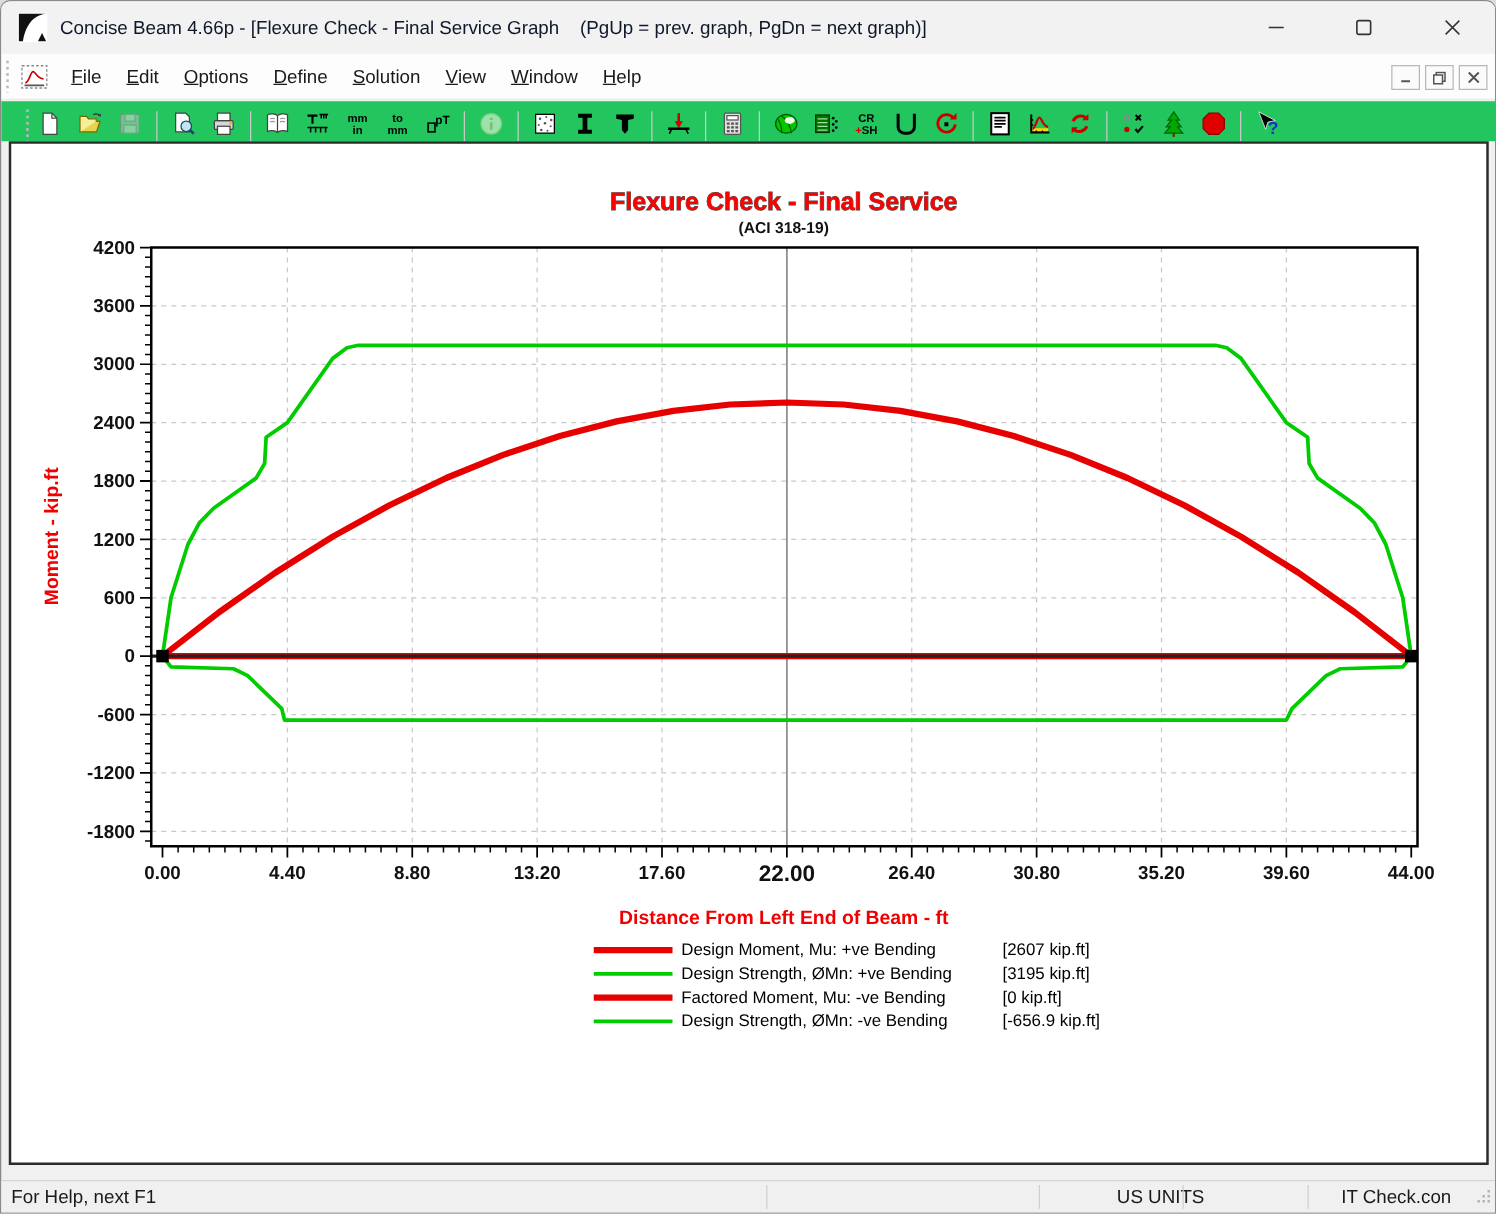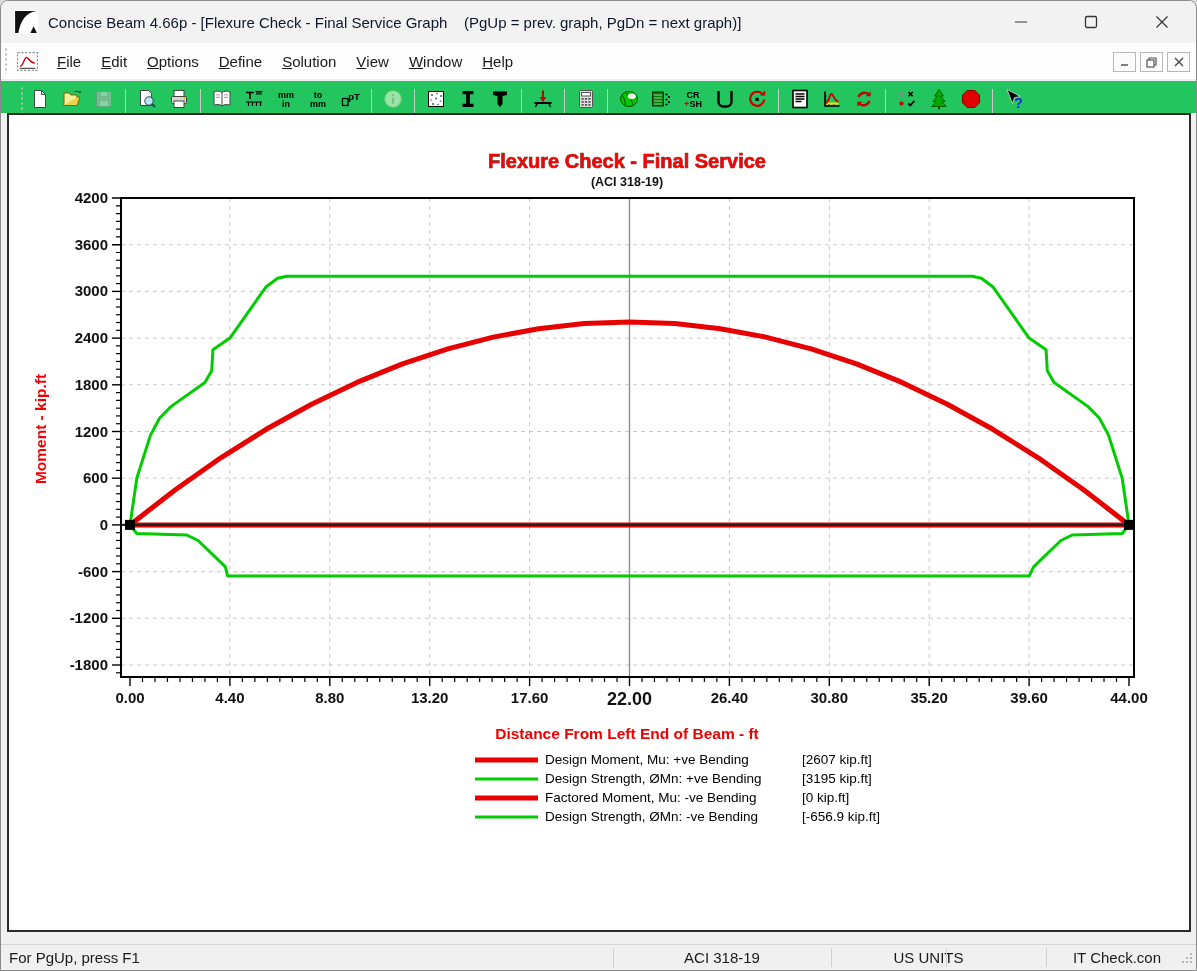--- a/index.html
+++ b/index.html
@@ -535,23 +535,22 @@
         <line x1="466" y1="683" x2="529" y2="683" stroke="#e60000" stroke-width="5"></line>
         <text x="536" y="687" font-size="13.5" fill="#000">Factored Moment, Mu: -ve Bending</text>
         <text x="793" y="687" font-size="13.5" fill="#000">[0  kip.ft]</text>
         <line x1="466" y1="702" x2="529" y2="702" stroke="#00cc00" stroke-width="3"></line>
         <text x="536" y="706" font-size="13.5" fill="#000">Design Strength, ØMn: -ve Bending</text>
         <text x="793" y="706" font-size="13.5" fill="#000">[-656.9  kip.ft]</text>
       </svg>
   </div>
 
   <div class="statusbar">
-    <span class="sb-help">For PgUp, press F1</span>
+    <span class="sb-help">For Help, next F1</span>
     <span class="sb-div" style="left:612px"></span>
-    <span class="sb-seg" style="left:612px;width:218px">ACI 318-19</span>
     <span class="sb-div" style="left:830px"></span>
     <span class="sb-seg" style="left:870px;width:115px">US UNITS</span>
     <span class="sb-div" style="left:945px"></span>
     <span class="sb-div" style="left:1045px"></span>
     <span class="sb-seg" style="left:1045px;width:142px">IT Check.con</span>
     <span class="sb-grip">
       <svg width="13" height="13" viewBox="0 0 13 13">
           <g fill="#b5b5b5">
             <rect x="9" y="1" width="2" height="2"></rect>
             <rect x="9" y="5" width="2" height="2"></rect>

